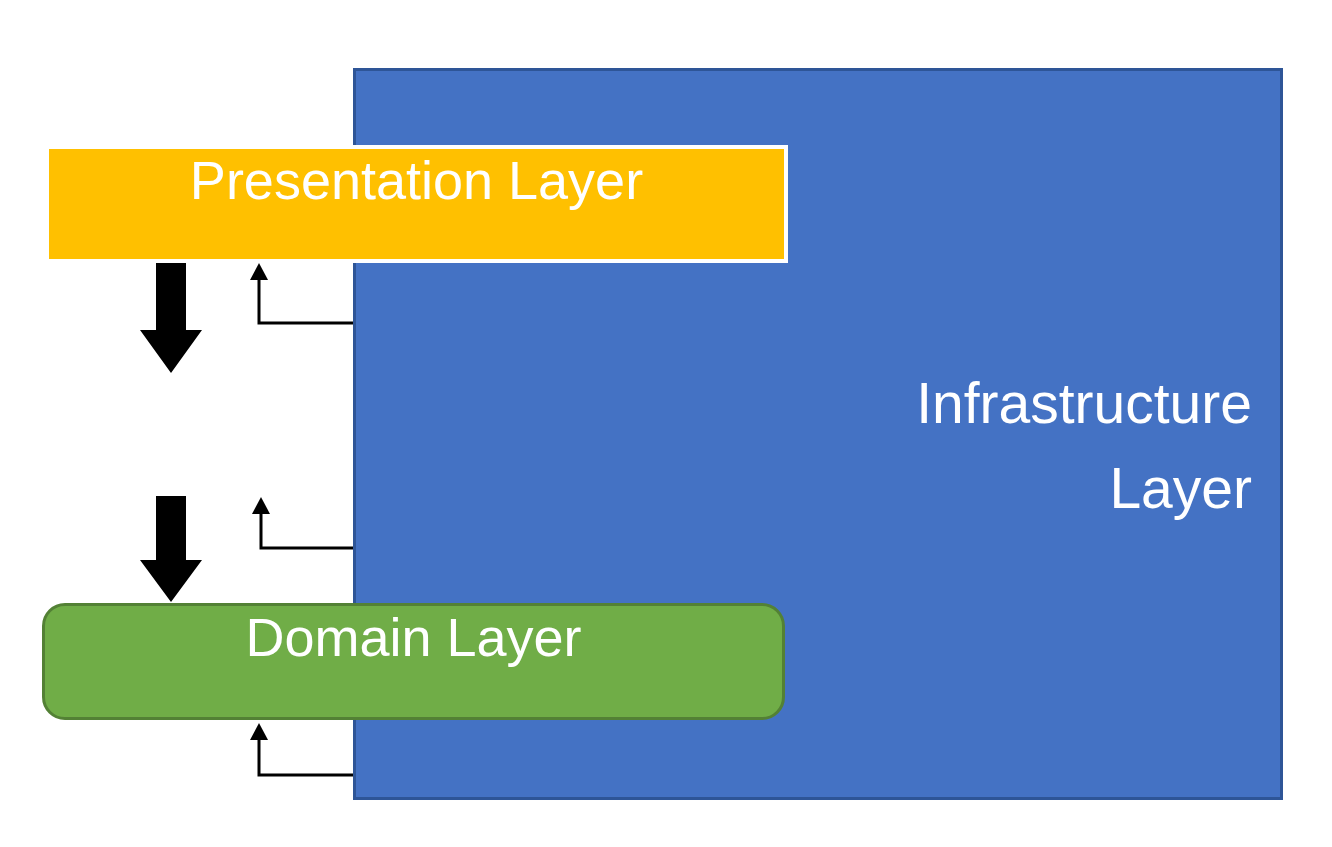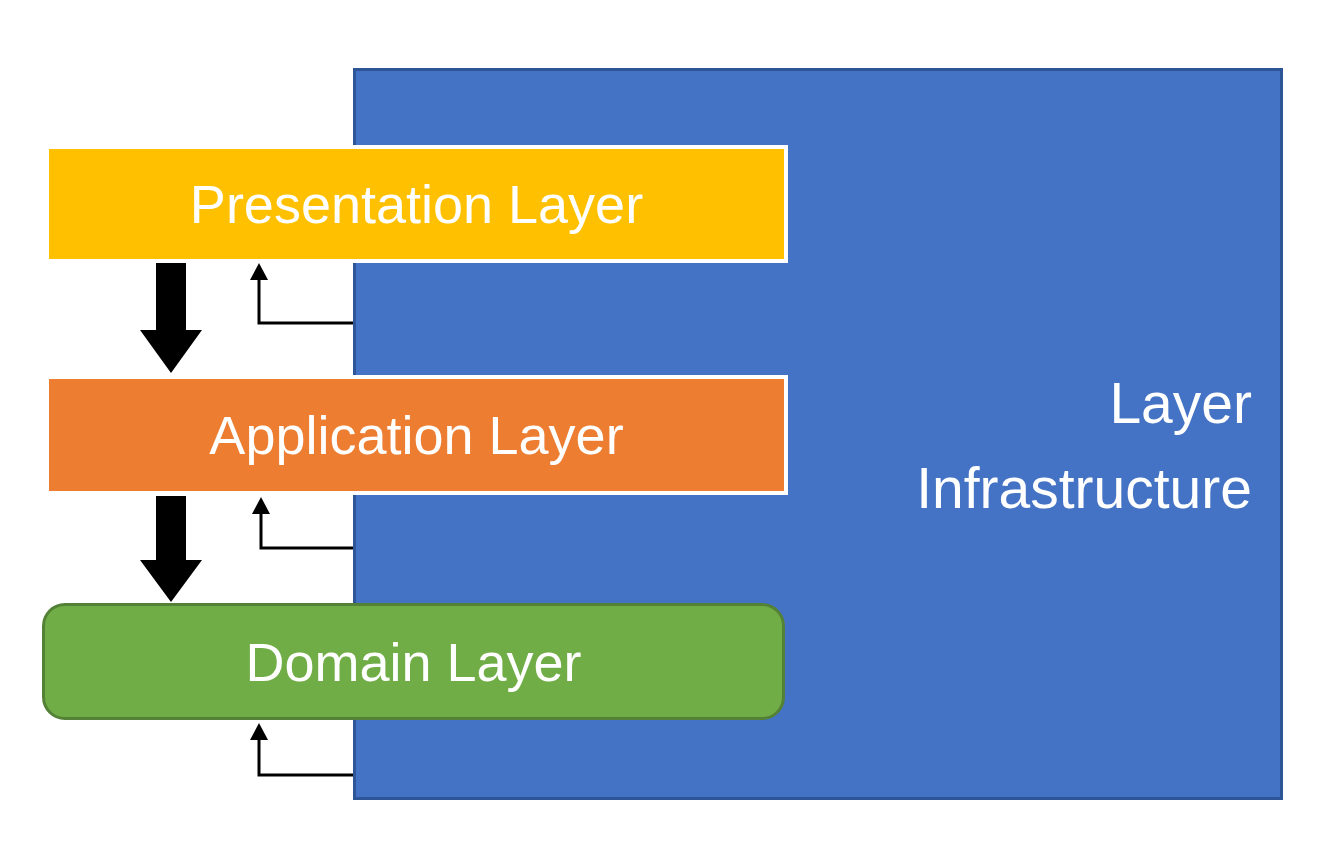--- a/index.html
+++ b/index.html
@@ -35,21 +35,21 @@
     color: #ffffff;
     font-size: 57px;
     line-height: 85px;
     font-weight: 400;
   }
   
   .bar {
     position: absolute;
     box-sizing: border-box;
     display: flex;
-    align-items: center;
+    align-items: flex-start;
     justify-content: center;
     color: #ffffff;
     font-size: 54px;
     font-weight: 400;
     z-index: 2;
   }
   .bar-presentation {
     left: 45px;
     top: 145px;
     width: 743px;
@@ -84,32 +84,29 @@
     pointer-events: none;
   }
 </style>
 </head>
 <body>
 
 <div class="canvas">
 
   <div class="infra-box" style="background-color: rgb(68, 114, 196);">
     <div class="infra-label">
+      <div>Infrastructure</div>
       <div>Layer</div>
-      <div>Infrastructure</div>
     </div>
   </div>
 
   <div class="bar bar-presentation" style="background-color: rgb(255, 192, 0);">
     <span>Presentation Layer</span>
   </div>
 
-  <div class="bar bar-application" style="background-color: rgb(237, 125, 49);">
-    <span>Application Layer</span>
-  </div>
 
   <div class="bar bar-domain" style="background-color: rgb(112, 173, 71); border-radius: 23px;">
     <span>Domain Layer</span>
   </div>
 
   <svg class="arrows-overlay" viewBox="0 0 1332 847" xmlns="http://www.w3.org/2000/svg">
 
     <polygon points="156,263 186,263 186,330 202,330 171,373 140,330 156,330" fill="#000000"></polygon>
 
     <polygon points="156,496 186,496 186,560 202,560 171,602 140,560 156,560" fill="#000000"></polygon>

